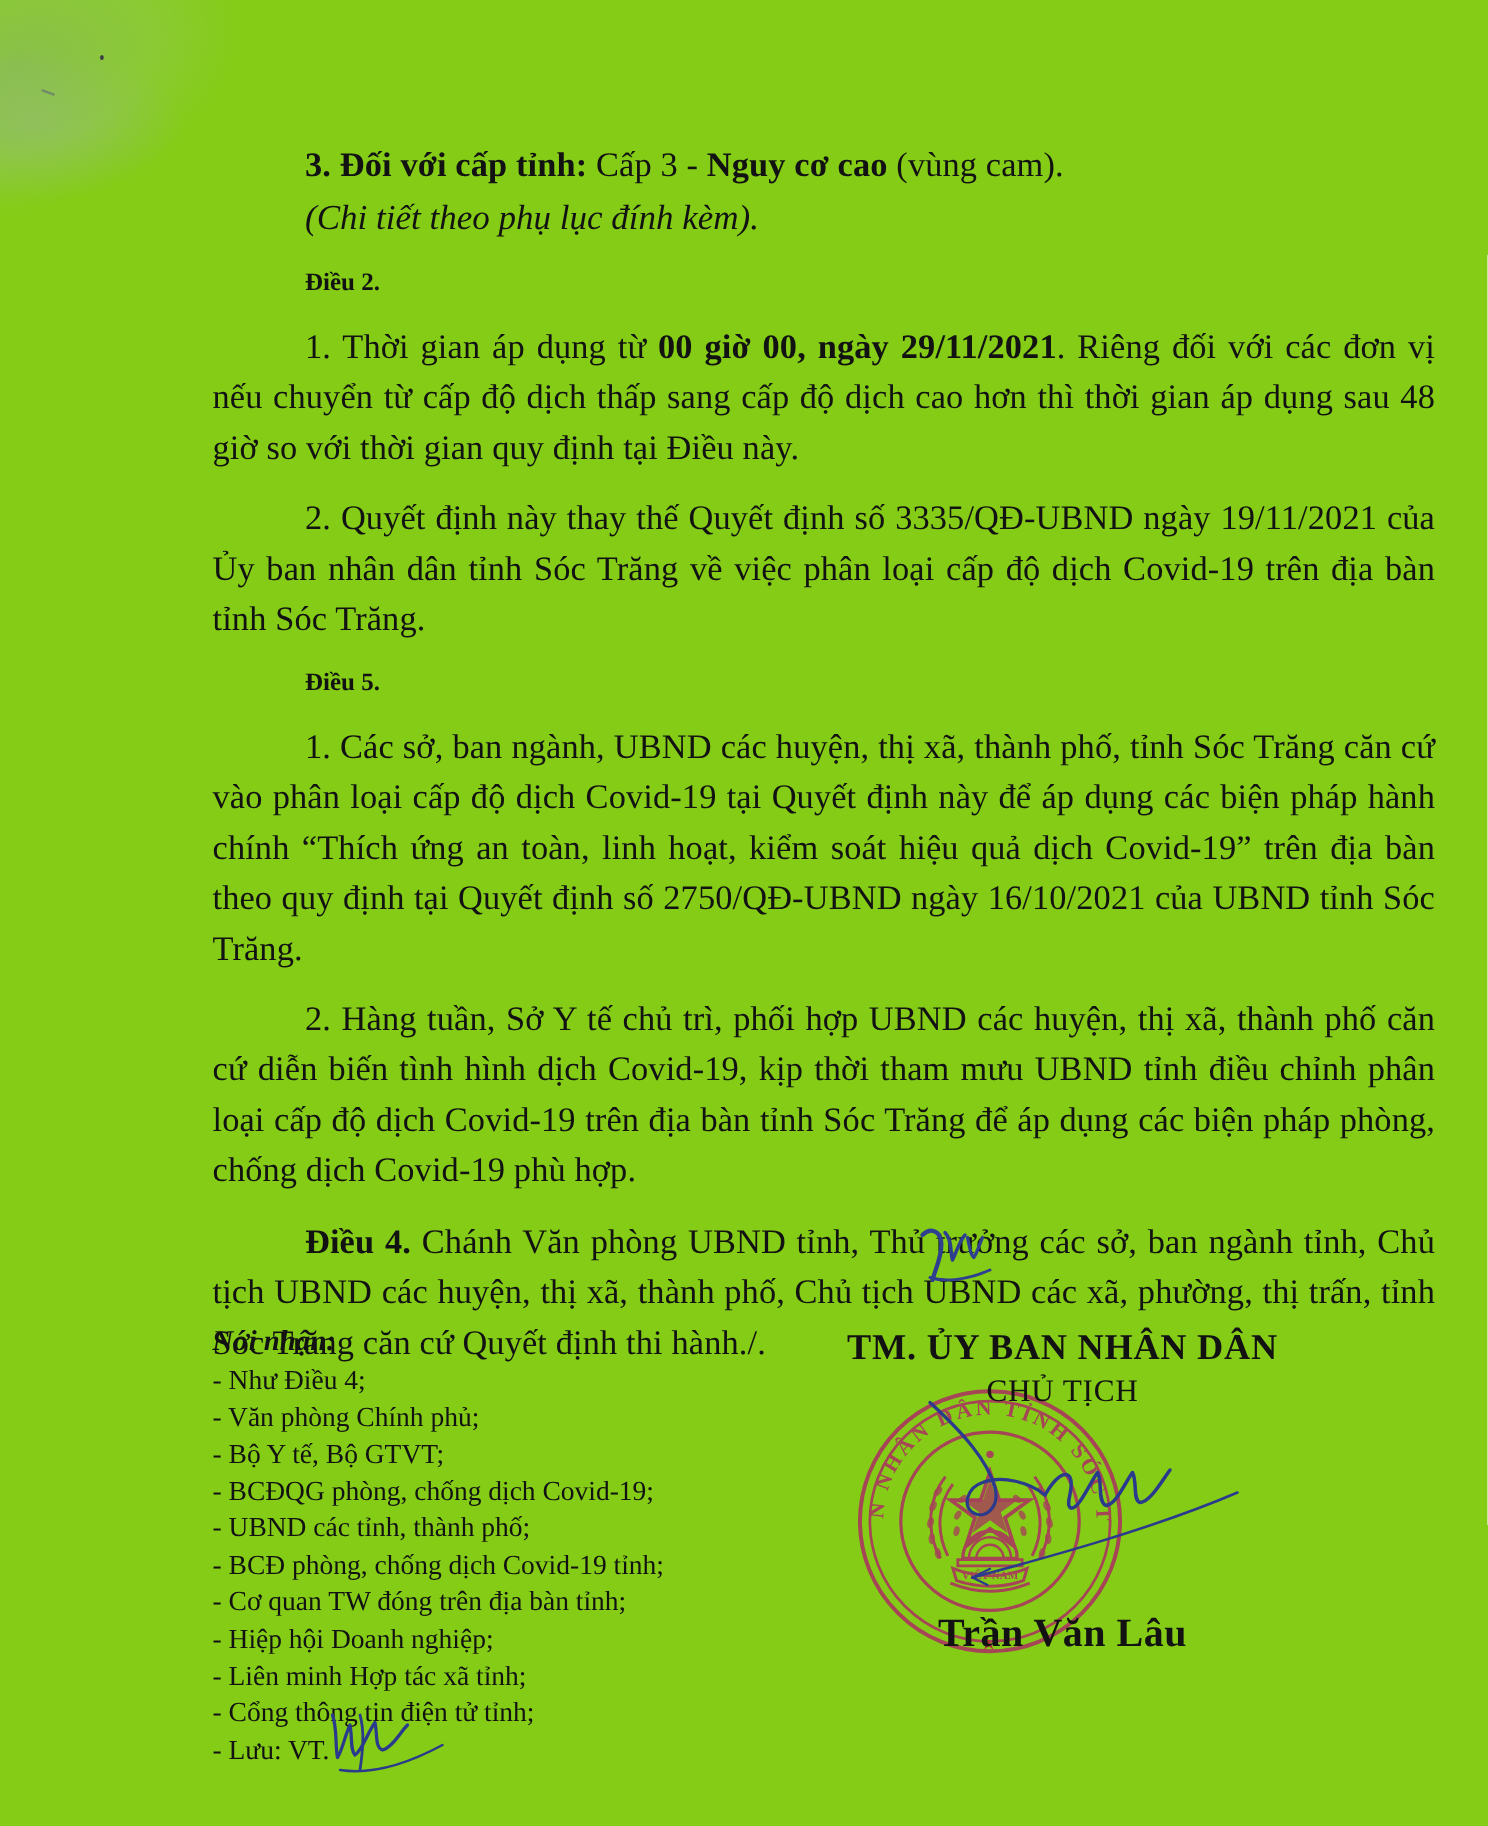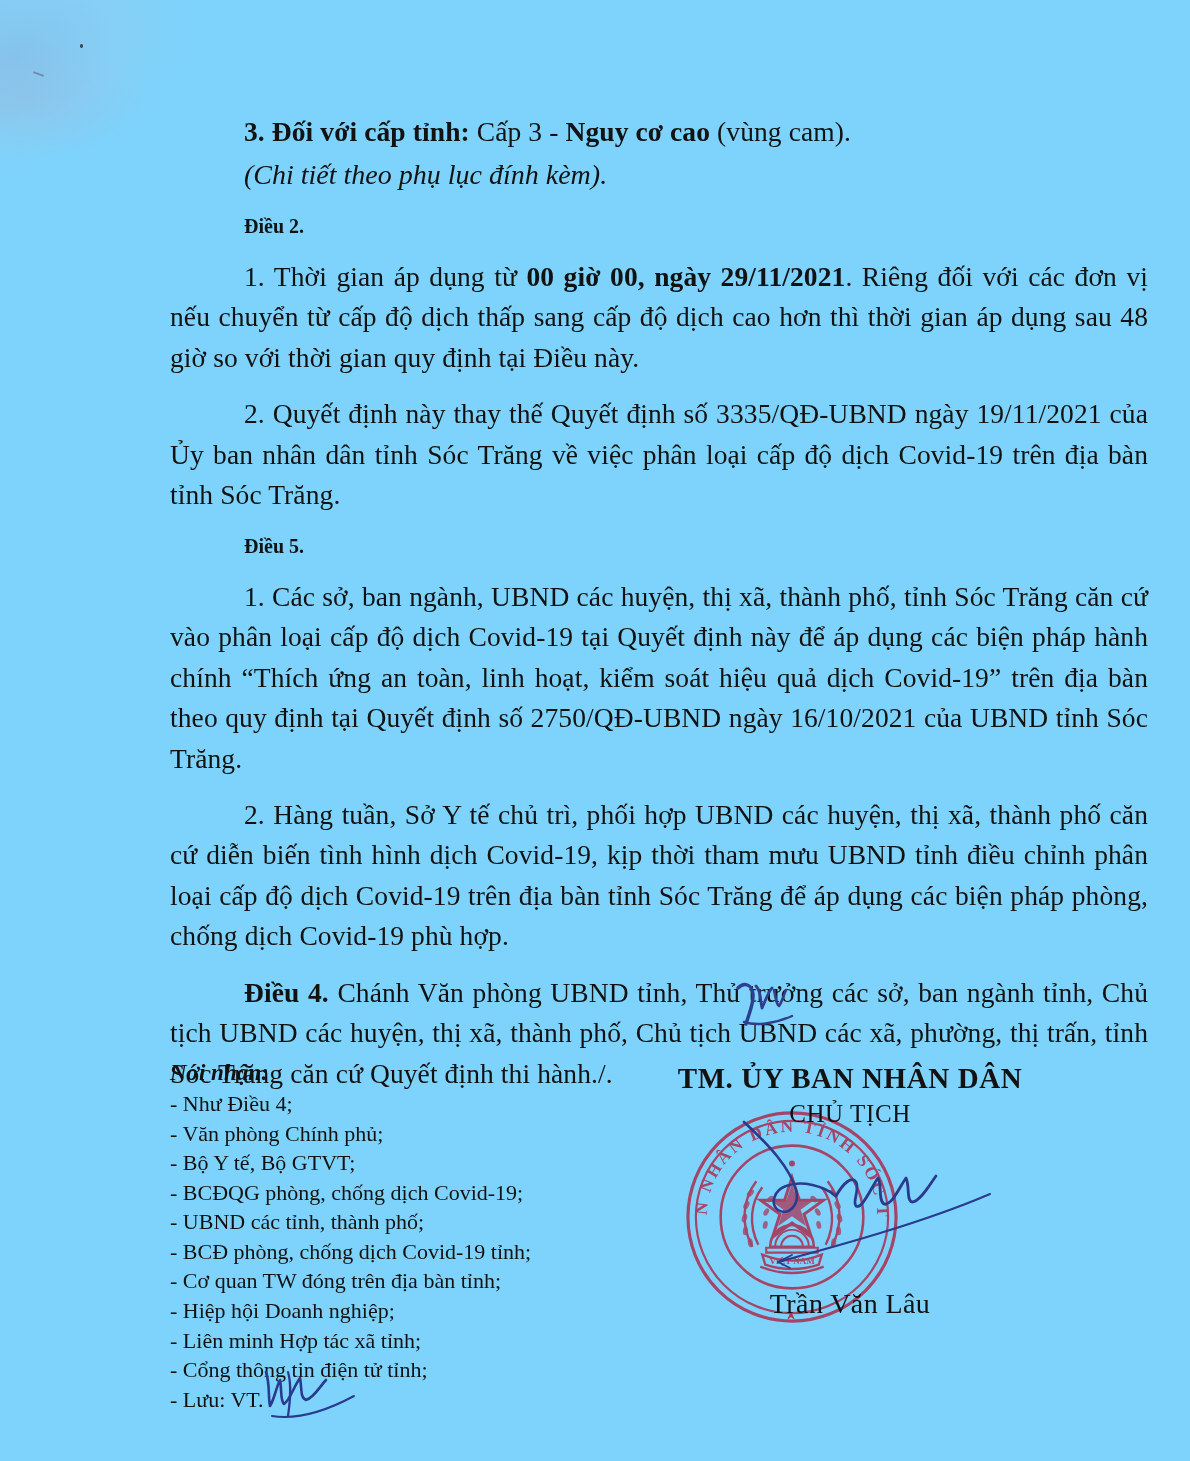--- a/index.html
+++ b/index.html
@@ -4,21 +4,21 @@
 <style>
   html, body {
     margin: 0;
     padding: 0;
     background: #ffffff;
   }
   #page {
     position: relative;
     width: 1190px;
     height: 1461px;
-    background: #7dd3fc;
+    background: #84cc16;
     overflow: hidden;
     font-family: "Liberation Serif", "DejaVu Serif", serif;
     color: #121212;
   }
   
   .scan-shadow {
     position: absolute;
     left: -60px;
     top: -40px;
     width: 260px;
@@ -134,22 +134,22 @@
     line-height: 1.3;
     position: relative;
     z-index: 5;
   }
   .sign-name {
     position: absolute;
     left: 0;
     top: 228px;
     width: 420px;
     text-align: center;
-    font-size: 28px;
-    font-weight: normal;
+    font-size: 32px;
+    font-weight: bold;
     letter-spacing: 0.4px;
     z-index: 6;
   }
 
   
   .seal {
     position: absolute;
     left: 683px;
     top: 1108px;
     width: 218px;

